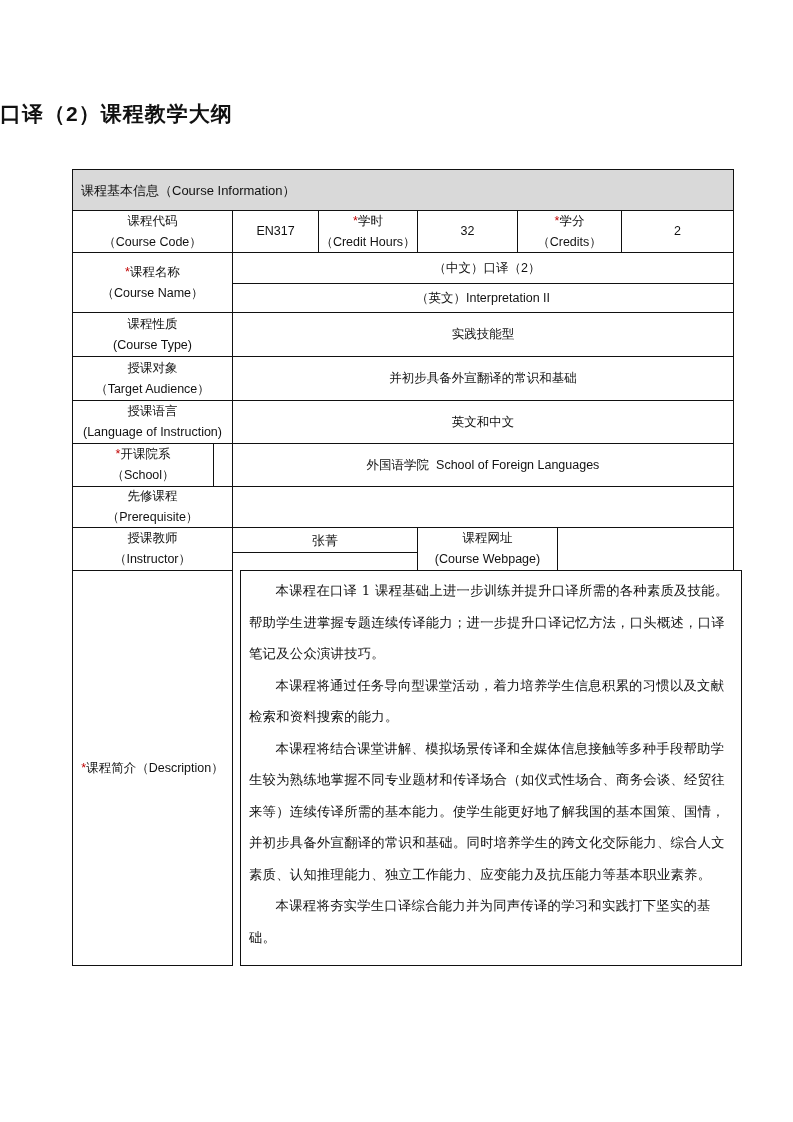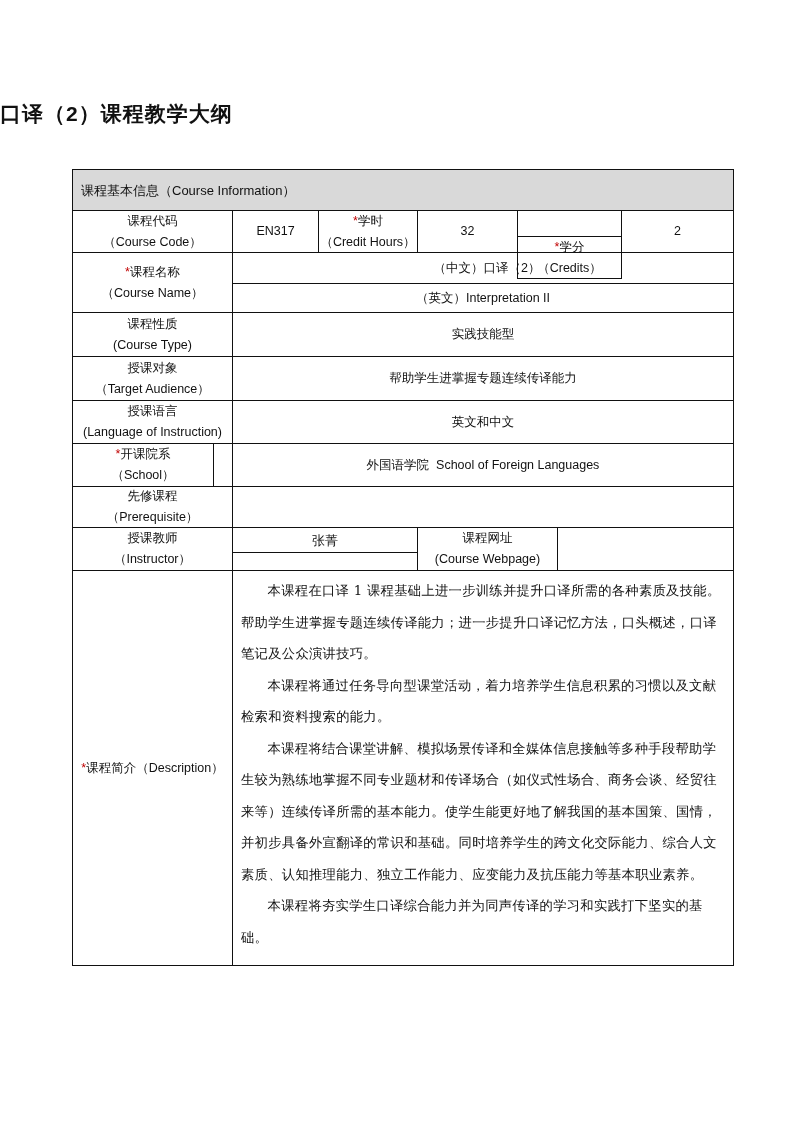--- a/index.html
+++ b/index.html
@@ -1,21 +1,21 @@
 <!DOCTYPE html>
 <html><head>
 <meta charset="utf-8">
 <style>
   html, body { margin:0; padding:0; background:#fff; }
   body { width:793px; height:1122px; position:relative; font-family:"Liberation Sans","DejaVu Sans",sans-serif; color:#111; }
   .title { position:absolute; top:100px; left:0; width:793px; text-align:left; font-size:21px; font-weight:bold; letter-spacing:1px; }
   .cell { position:absolute; box-sizing:border-box; border:1px solid #111; display:flex; flex-direction:column; align-items:center; justify-content:center; text-align:center; font-size:12.5px; line-height:21px; }
   .hdr { background:#d9d9d9; align-items:flex-start; padding-left:8px; font-size:13px; }
   .star { color:#c00000; }
-  .desc { align-items:stretch; justify-content:flex-start; text-align:left; padding:4px 6px 0 8px; font-family:"DejaVu Serif","Liberation Serif",serif; font-size:13.3px; line-height:31.5px; letter-spacing:0.3px; }
+  .desc { align-items:stretch; justify-content:flex-start; text-align:left; padding:4px 6px 0 8px; font-family:"DejaVu Serif","Liberation Serif",serif; font-size:13.3px; line-height:31.5px; letter-spacing:0.3px;margin-left:8px; }
   .desc p { margin:0; text-indent:2em; }
 </style>
 </head>
 <body>
 
 <div class="title">口译（2）课程教学大纲</div>
 
 <div class="cell hdr" style="left:72px;top:169px;width:662px;height:42px;">
   <span>课程基本信息（Course Information）</span>
 </div>
@@ -27,21 +27,21 @@
 <div class="cell" style="left:232px;top:210px;width:87px;height:43px;">
   <span>EN317</span>
 </div>
 <div class="cell" style="left:318px;top:210px;width:100px;height:43px;">
   <span><span class="star">*</span><span>学时</span></span>
   <span>（Credit Hours）</span>
 </div>
 <div class="cell" style="left:417px;top:210px;width:101px;height:43px;">
   <span>32</span>
 </div>
-<div class="cell" style="left:517px;top:210px;width:105px;height:43px;margin-top:26px;">
+<div class="cell" style="left:517px;top:210px;width:105px;height:43px;">
   <span><span class="star">*</span><span>学分</span></span>
   <span>（Credits）</span>
 </div>
 <div class="cell" style="left:621px;top:210px;width:113px;height:43px;">
   <span>2</span>
 </div>
 
 <div class="cell" style="left:72px;top:252px;width:161px;height:61px;">
   <span><span class="star">*</span><span>课程名称</span></span>
   <span>（Course Name）</span>
@@ -59,21 +59,21 @@
 </div>
 <div class="cell" style="left:232px;top:312px;width:502px;height:45px;">
   <span>实践技能型</span>
 </div>
 
 <div class="cell" style="left:72px;top:356px;width:161px;height:45px;">
   <span>授课对象</span>
   <span>（Target Audience）</span>
 </div>
 <div class="cell" style="left:232px;top:356px;width:502px;height:45px;">
-  <span>帮助学生进掌握专题连续传译能力</span>
+  <span>并初步具备外宣翻译的常识和基础</span>
 </div>
 
 <div class="cell" style="left:72px;top:400px;width:161px;height:44px;">
   <span>授课语言</span>
   <span>(Language of Instruction)</span>
 </div>
 <div class="cell" style="left:232px;top:400px;width:502px;height:44px;">
   <span>英文和中文</span>
 </div>
 

